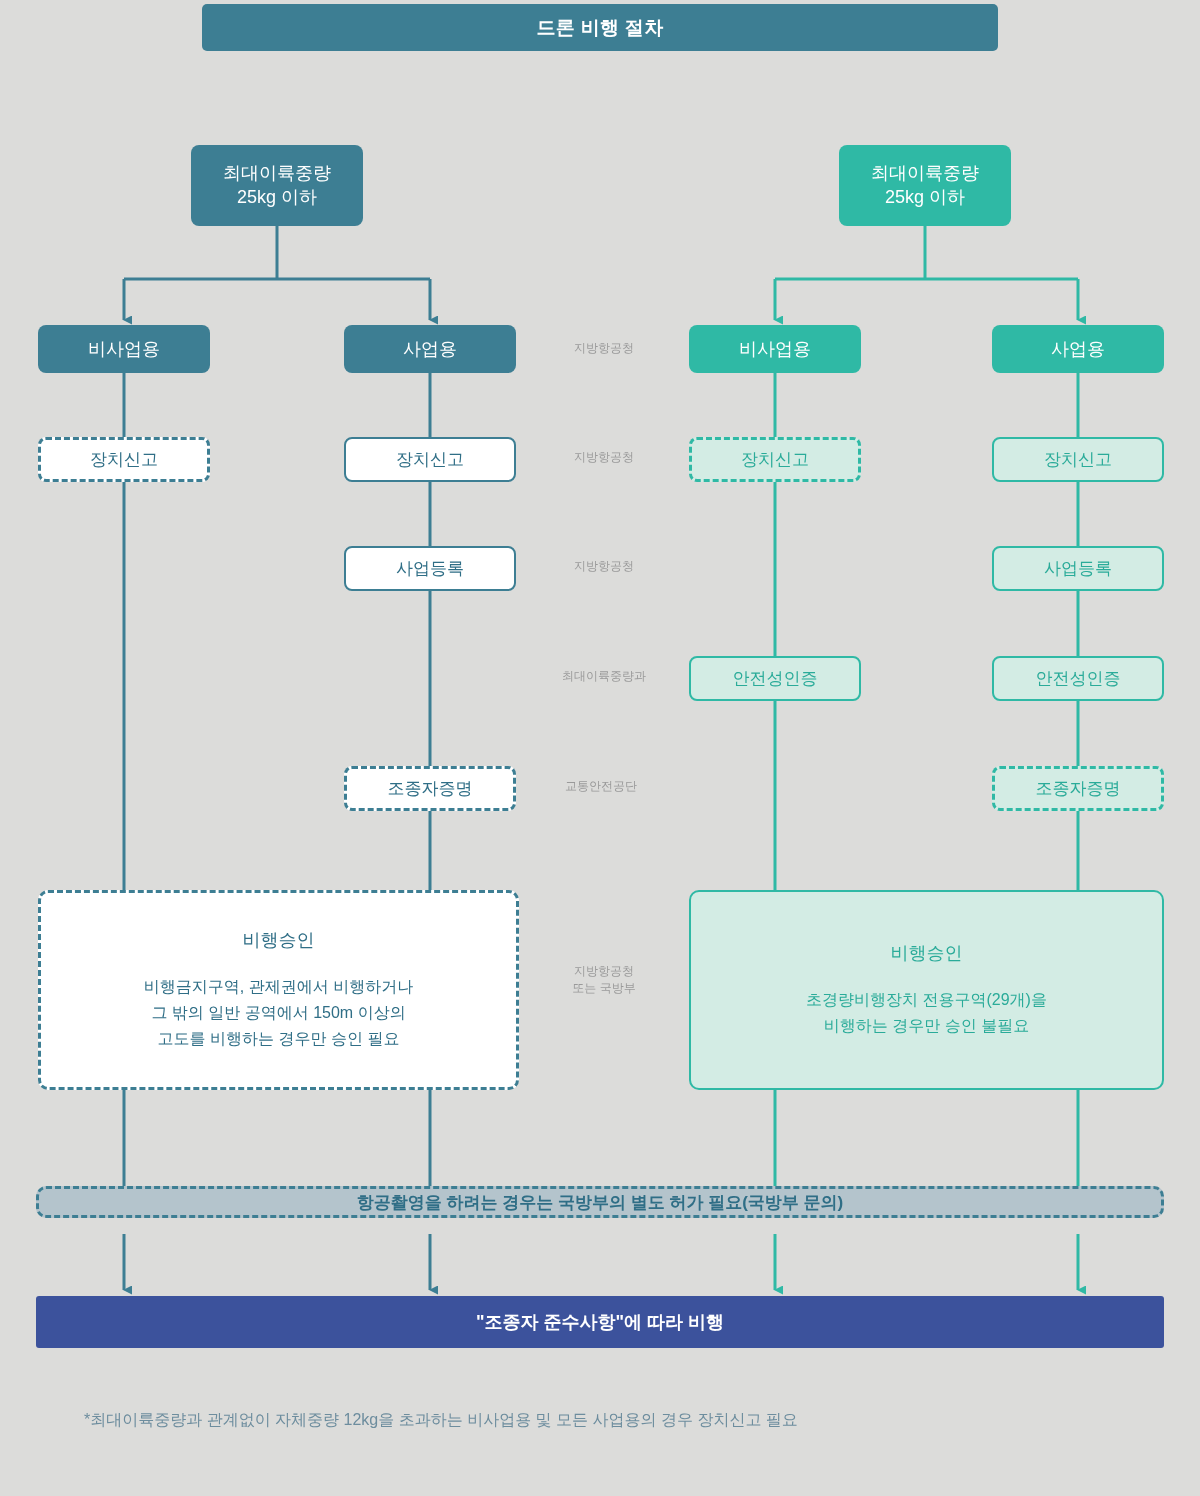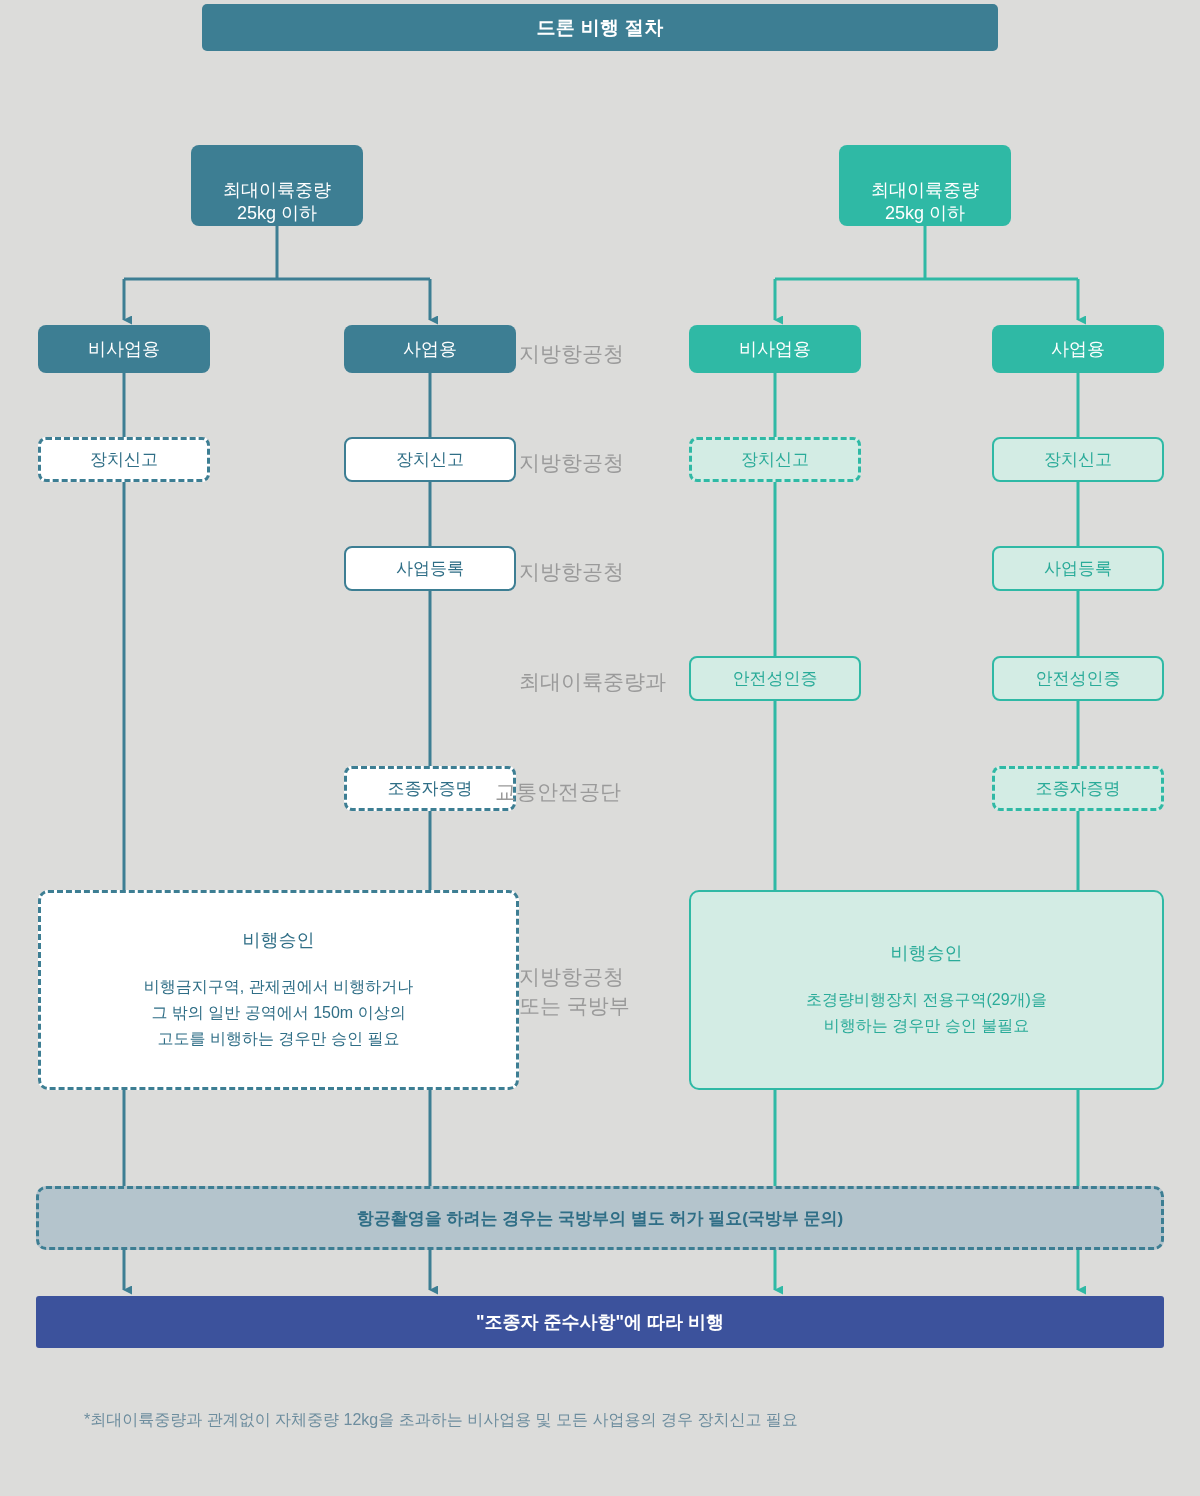--- a/index.html
+++ b/index.html
@@ -28,34 +28,34 @@
   .b-solid{background:#3d7e93;color:#ffffff;font-size:18px;}
   
   .b-out{background:#ffffff;color:#2f6e86;border:2.5px solid #3d7e93;font-size:17px;}
   .b-out-dash{background:#ffffff;color:#2f6e86;border:3px dashed #3d7e93;font-size:17px;}
 
   
   .g-solid{background:#2fb9a5;color:#ffffff;font-size:18px;}
   .g-out{background:#d3ece4;color:#2aab99;border:2.5px solid #2fb9a5;font-size:17px;}
   .g-out-dash{background:#d3ece4;color:#2aab99;border:3px dashed #2fb9a5;font-size:17px;}
 
-  .two-line{line-height:1.32;justify-content:flex-end;}
+  .two-line{line-height:1.32;}
 
   
   .approval{border-radius:10px;padding:14px 10px;}
   .approval .hd{font-size:18px;margin-bottom:22px;}
   .approval .bd{font-size:16px;line-height:1.62;}
 
   
-  .agency{position:absolute;color:#9a9a9a;font-size:21px;text-align:left;
+  .agency{position:absolute;color:#9a9a9a;font-size:12px;text-align:center;
           line-height:1.38;width:170px;}
 
   
   .banner{
-    left:36px;top:1186px;width:1128px;height:64px;
+    left:36px;top:1186px;width:1128px;height:32px;
     background:#b4c4cc;color:#2f6e86;border:3px dashed #3d7e93;
     border-radius:10px;font-size:17px;font-weight:bold;
   }
 
   
   .footer-bar{
     left:36px;top:1296px;width:1128px;height:52px;
     background:#3c529c;color:#ffffff;border-radius:3px;
     font-size:18px;font-weight:bold;
   }
@@ -178,21 +178,21 @@
     <div class="bd">
       <div>초경량비행장치 전용구역(29개)을</div>
       <div>비행하는 경우만 승인 불필요</div>
     </div>
   </div>
 
   <div class="agency" style="left:519px;top:340px;">지방항공청</div>
   <div class="agency" style="left:519px;top:449px;">지방항공청</div>
   <div class="agency" style="left:519px;top:558px;">지방항공청</div>
   <div class="agency" style="left:519px;top:668px;">최대이륙중량과</div>
-  <div class="agency" style="left:495px;top:778px;">교통안전공단</div>
+  <div class="agency" style="left:516px;top:778px;">교통안전공단</div>
   <div class="agency" style="left:519px;top:963px;">
     <div>지방항공청</div>
     <div>또는 국방부</div>
   </div>
 
   <div class="node banner">항공촬영을 하려는 경우는 국방부의 별도 허가 필요(국방부 문의)</div>
 
   <div class="node footer-bar">"조종자 준수사항"에 따라 비행</div>
 
   <div class="notes">

